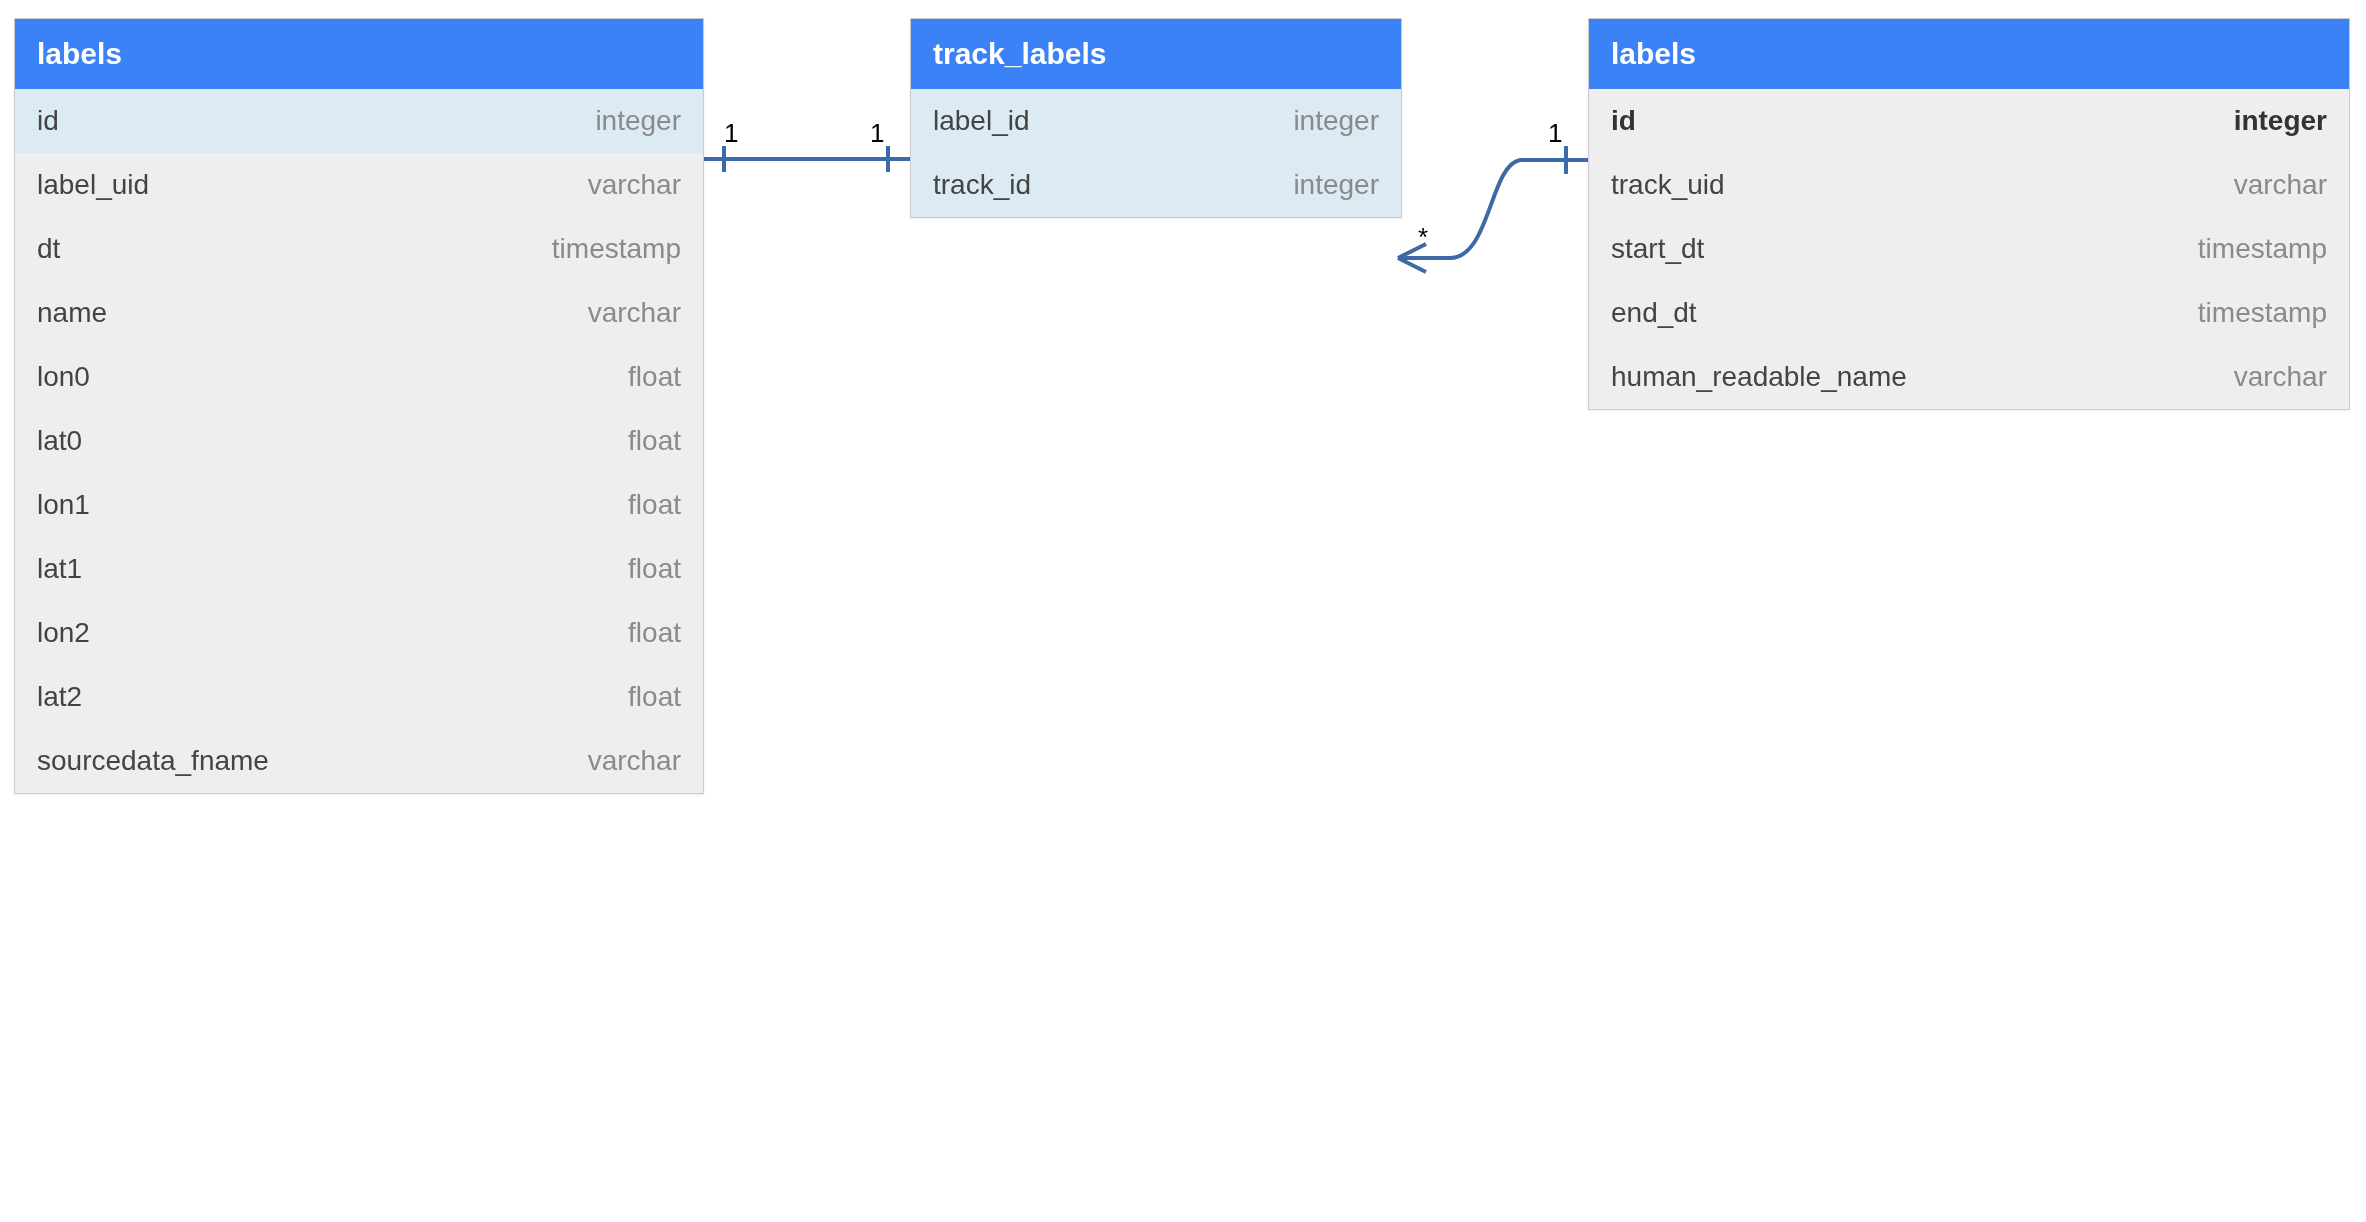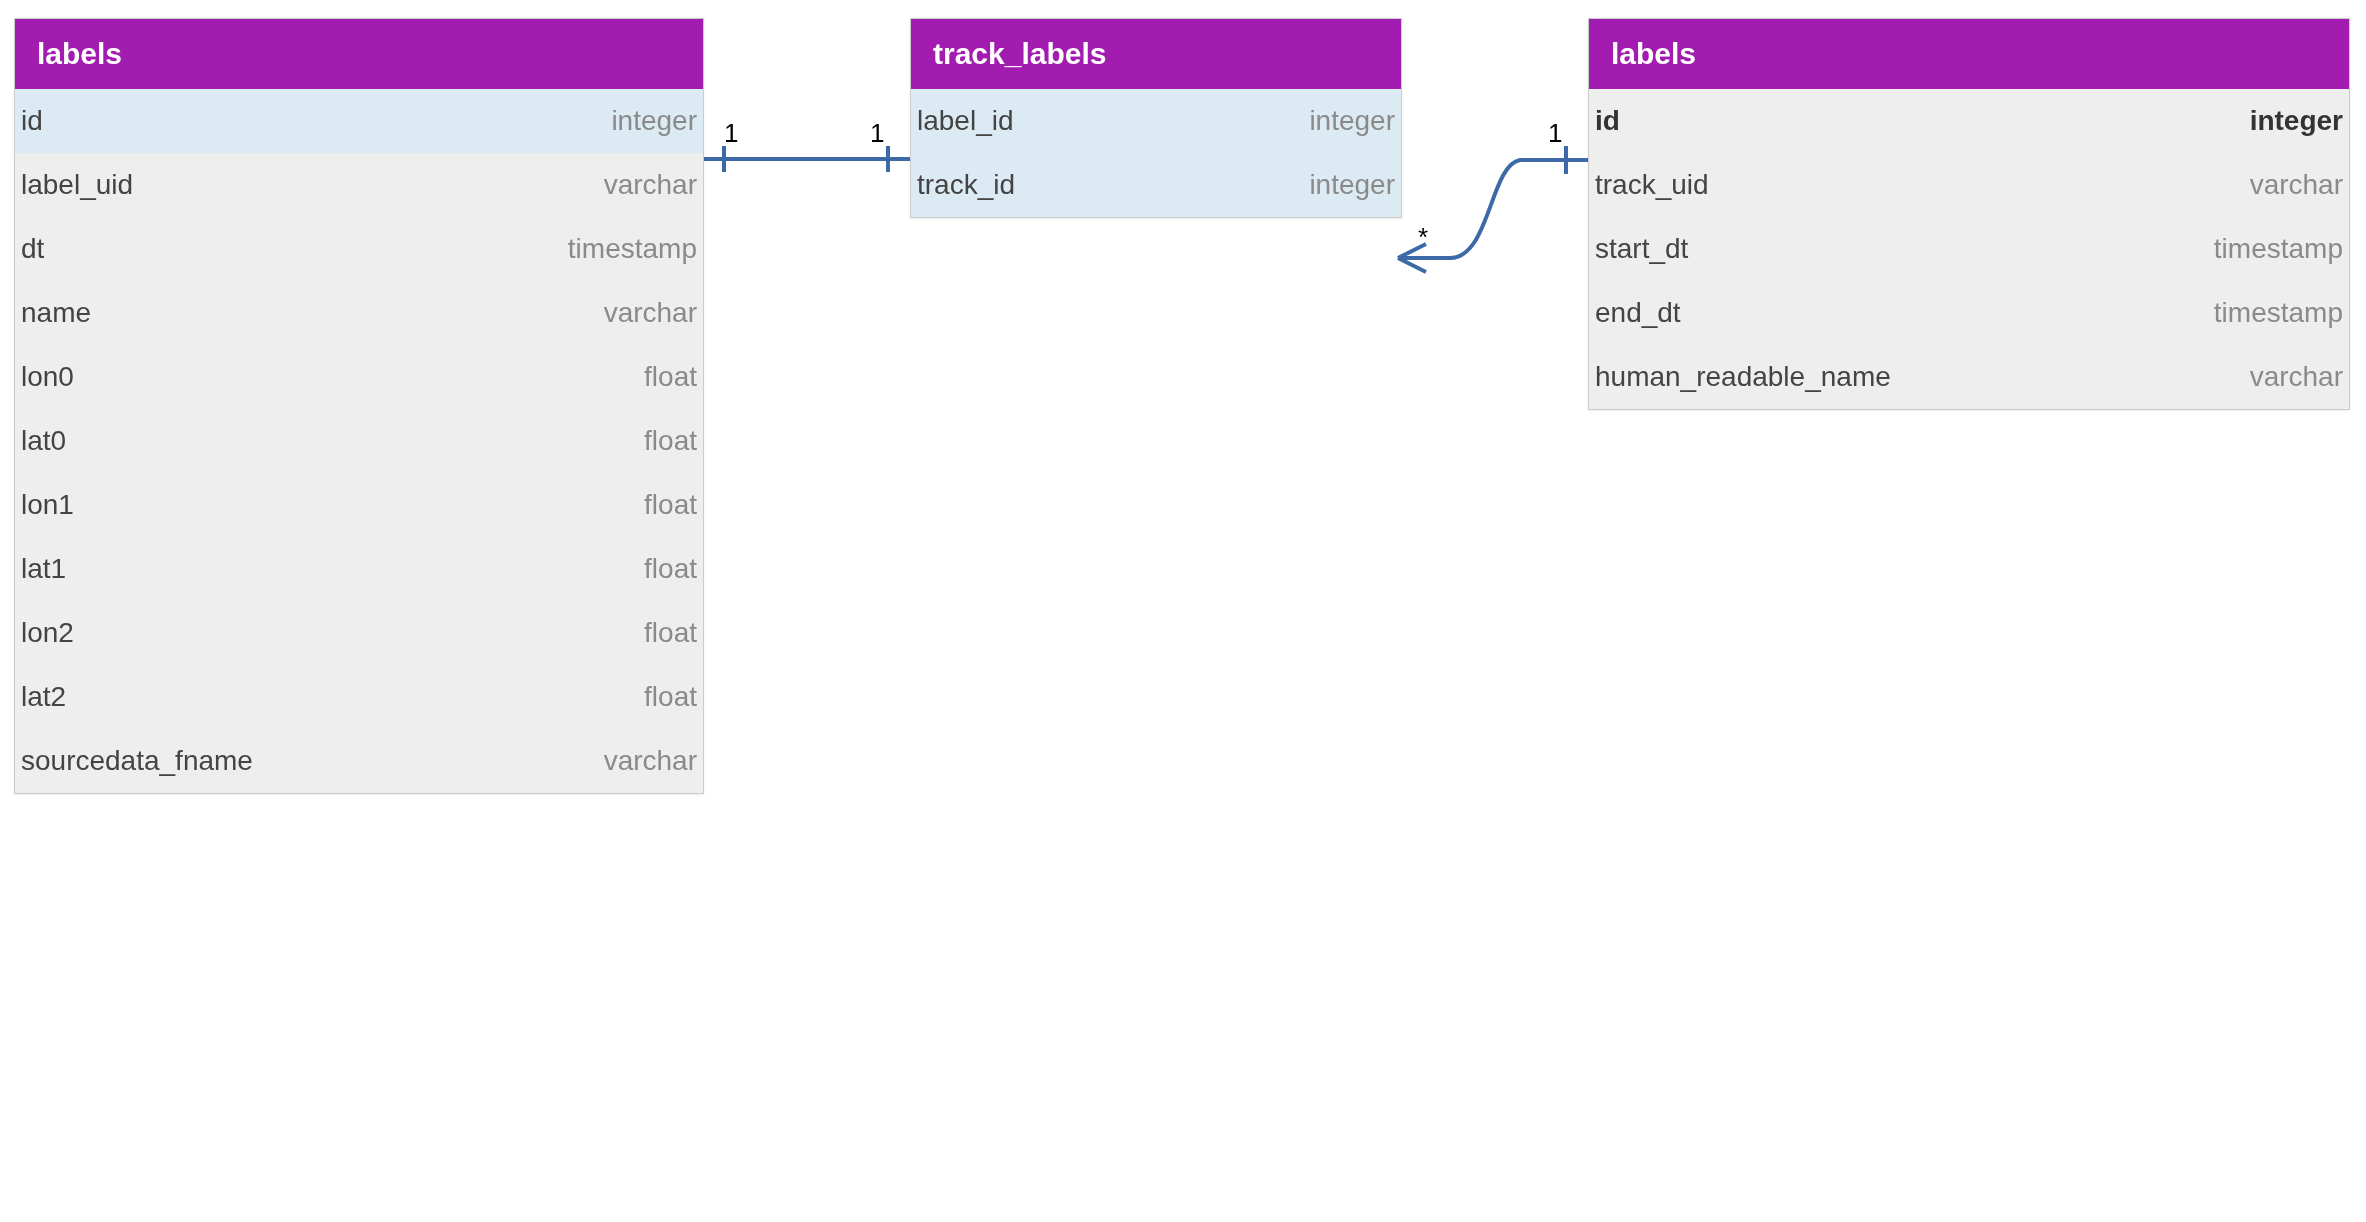--- a/index.html
+++ b/index.html
@@ -1,19 +1,19 @@
 <!DOCTYPE html>
 <html><head>
 <meta charset="utf-8">
 <style>
   html,body{margin:0;padding:0;background:#fff;font-family:"Segoe UI","Helvetica Neue",Arial,sans-serif;font-size:24px;color:#444;}
   .canvas{position:relative;width:2366px;height:1222px;}
   .entity{position:absolute;border:1px solid #ccc;box-shadow:0 1px 2px rgba(0,0,0,0.08);}
-  .entity-title{background:#a21caf;color:#fff;font-weight:700;padding:18px 22px;font-size:30px;}
-  .row{display:flex;justify-content:space-between;align-items:center;padding:16px 6px;font-size:28px;}
+  .entity-title{background:#3b82f6;color:#fff;font-weight:700;padding:18px 22px;font-size:30px;}
+  .row{display:flex;justify-content:space-between;align-items:center;padding:16px 22px;font-size:28px;}
   .col-name{color:#444;}
   .col-type{color:#8a8a8a;}
   .row.hl{background:#dbeaf3;}
   .row.bold .col-name,.row.bold .col-type{font-weight:700;color:#333;}
   .entity .body{background:#eee;}
   svg.connectors{position:absolute;left:0;top:0;width:2366px;height:1222px;pointer-events:none;}
   .card-label{position:absolute;font-size:26px;color:#000;}
 </style>
 </head>
 <body>

